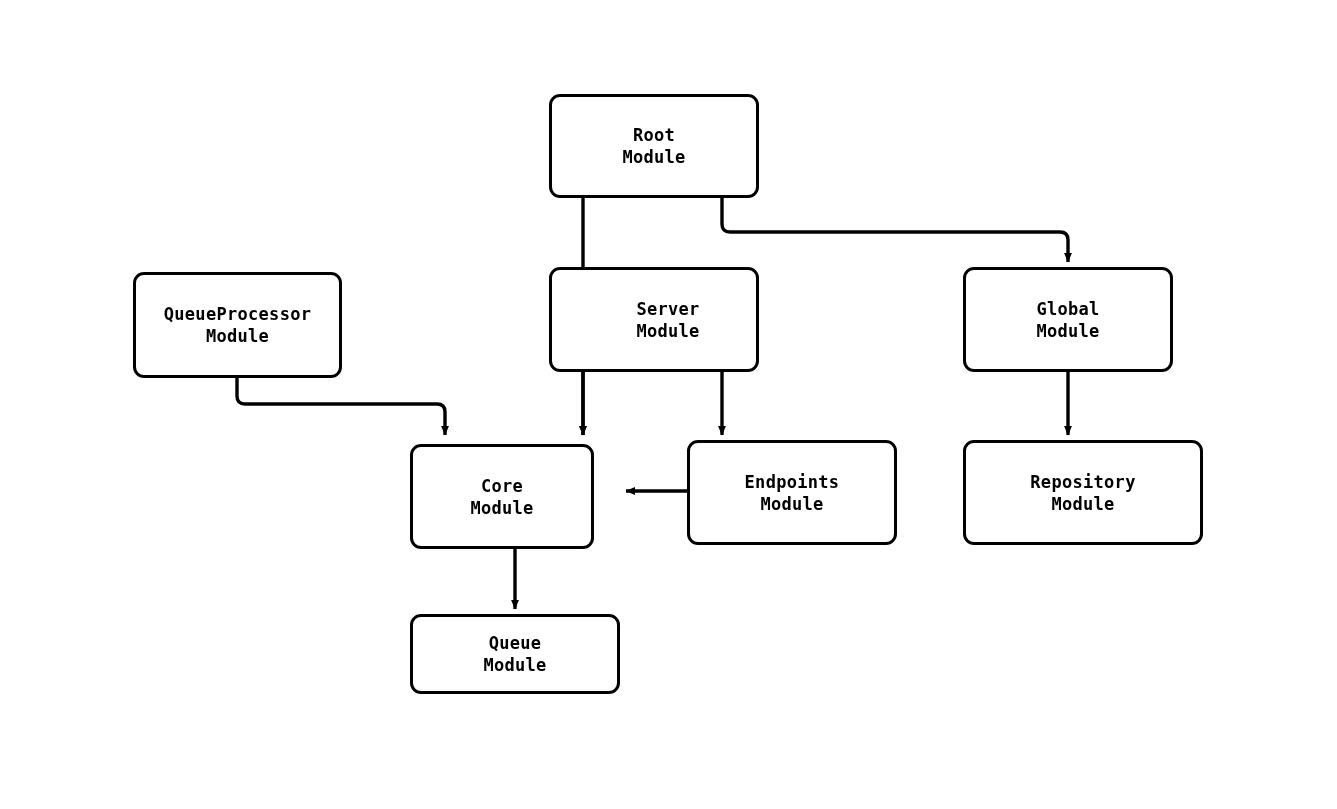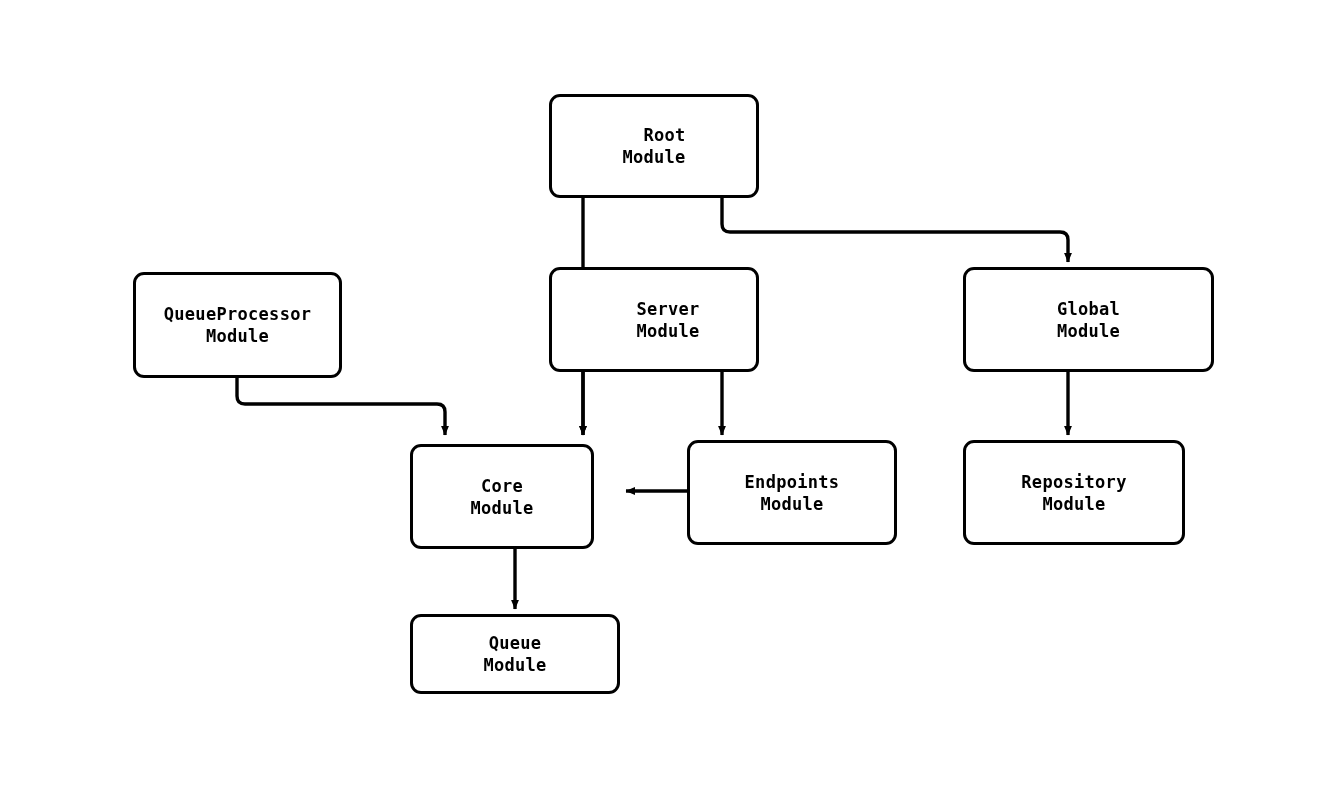--- a/index.html
+++ b/index.html
@@ -69,51 +69,51 @@
 
     <path d="M 722,372 L 722,435" fill="none" stroke="#000000" stroke-width="3.4" marker-end="url(#arrowhead)"></path>
 
     <path d="M 687,491 L 626,491" fill="none" stroke="#000000" stroke-width="3.4" marker-end="url(#arrowhead)"></path>
 
     <path d="M 1068,372 L 1068,435" fill="none" stroke="#000000" stroke-width="3.4" marker-end="url(#arrowhead)"></path>
 
     <path d="M 515,545 L 515,609" fill="none" stroke="#000000" stroke-width="3.4" marker-end="url(#arrowhead)"></path>
   </svg>
 
-  <div class="node" id="node-root" style="left: 549px; top: 94px; width: 210px; height: 104px; text-align: right;">
+  <div class="node" id="node-root" style="left: 549px; top: 94px; width: 210px; height: 104px;">
     <span class="node-label">Root
 Module</span>
   </div>
 
   <div class="node" id="node-queueprocessor" style="left: 133px; top: 272px; width: 209px; height: 106px;">
     <span class="node-label">QueueProcessor
 Module</span>
   </div>
 
   <div class="node" id="node-server" style="left: 549px; top: 267px; width: 210px; height: 105px; padding-left: 28px;">
     <span class="node-label">Server
 Module</span>
   </div>
 
-  <div class="node" id="node-global" style="left: 963px; top: 267px; width: 251px; height: 105px;">
+  <div class="node" id="node-global" style="left: 963px; top: 267px; width: 210px; height: 105px;">
     <span class="node-label">Global
 Module</span>
   </div>
 
   <div class="node" id="node-core" style="left: 410px; top: 432px; width: 184px; height: 105px; margin-top: 12px;">
     <span class="node-label">Core
 Module</span>
   </div>
 
   <div class="node" id="node-endpoints" style="left: 687px; top: 440px; width: 210px; height: 105px;">
     <span class="node-label">Endpoints
 Module</span>
   </div>
 
-  <div class="node" id="node-repository" style="left: 963px; top: 440px; width: 222px; height: 105px;">
+  <div class="node" id="node-repository" style="left: 963px; top: 440px; width: 240px; height: 105px;">
     <span class="node-label">Repository
 Module</span>
   </div>
 
   <div class="node" id="node-queue" style="left: 410px; top: 614px; width: 210px; height: 80px; text-align: center;">
     <span class="node-label">Queue
 Module</span>
   </div>
 
 </div>

